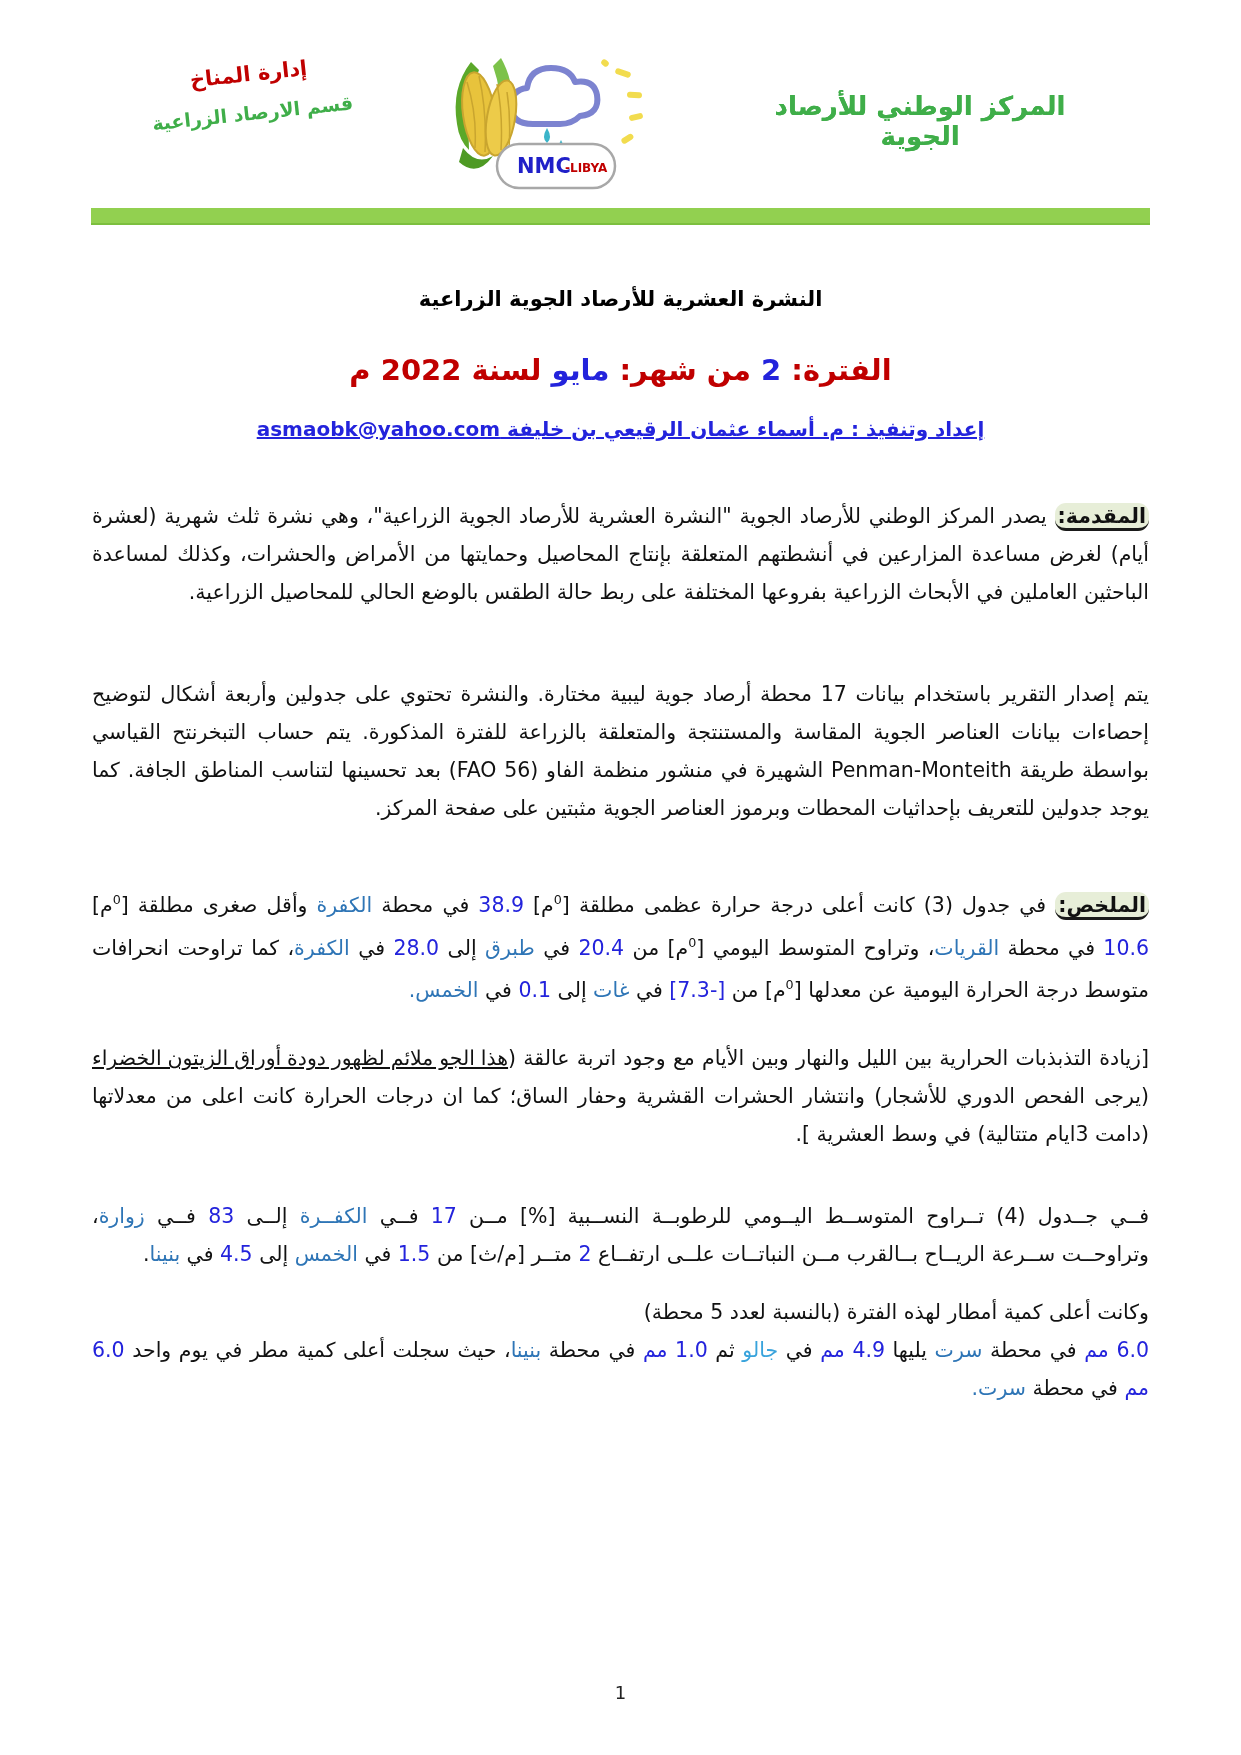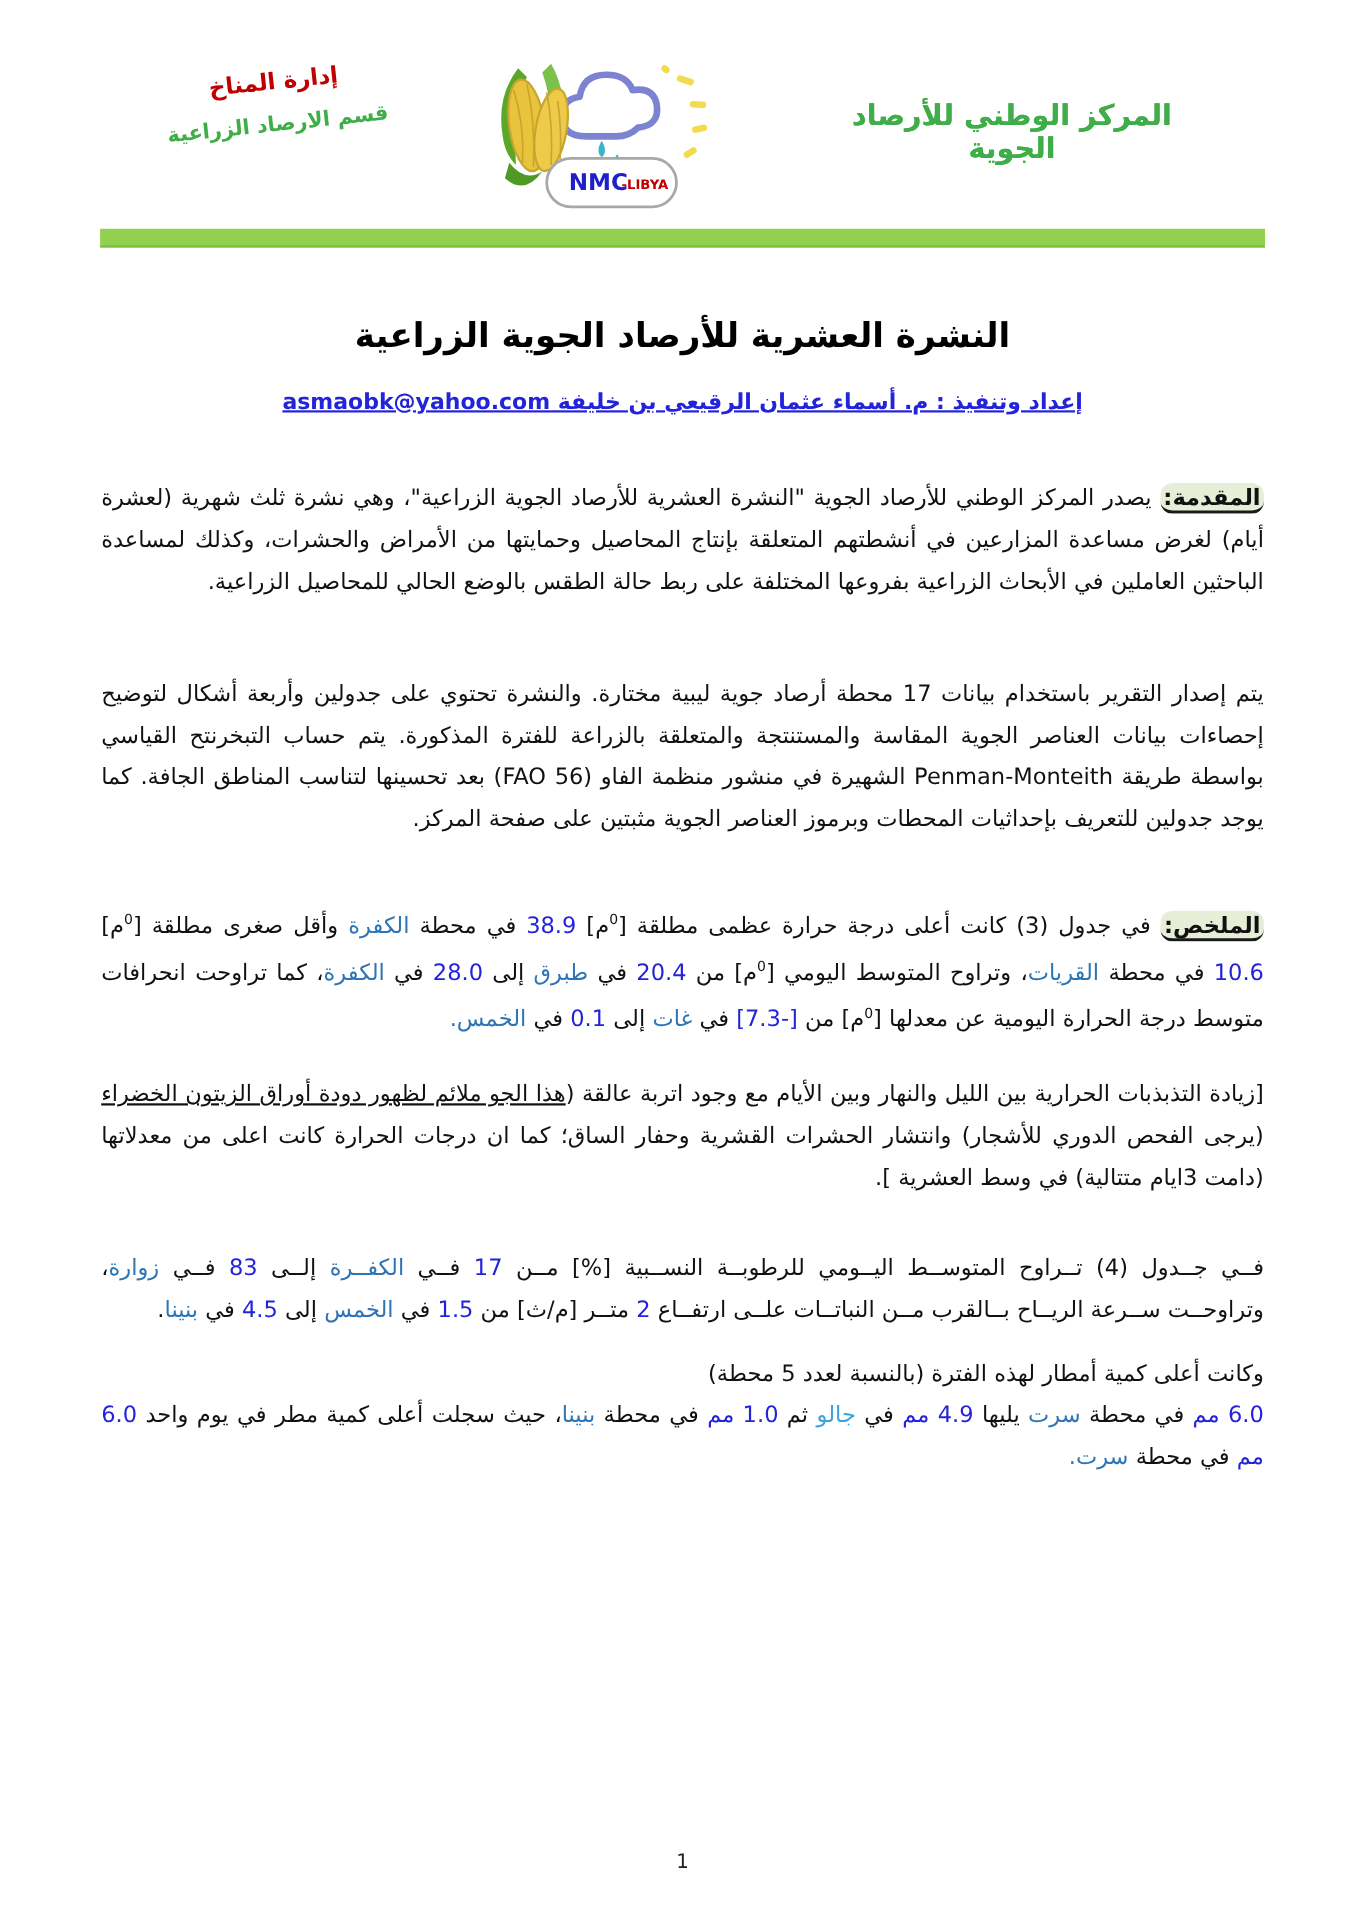--- a/index.html
+++ b/index.html
@@ -33,21 +33,21 @@
     position:absolute;left:760px;top:92px;width:320px;
     color:var(--accent_green);font-weight:bold;font-size:26px;
     text-align:center;direction:rtl;line-height:1.15;
     text-shadow:0 0 0.5px var(--accent_green);
   }
   .bar{height:15px;margin:0 91px;background:var(--bar_green);border-bottom:2px solid #7CBF3E;}
   
   .content{padding:0 92px;direction:rtl;}
   .title{
     margin:62px 0 0;text-align:center;
-    font-size:31px;font-weight:bold;color:#000;
+    font-size:21px;font-weight:bold;color:#000;
   }
   .subtitle{
     margin:42px 0 0;text-align:center;
     font-size:29px;font-weight:bold;
   }
   .byline{
     margin:30px 0 0;text-align:center;
     font-size:20px;font-weight:bold;
     color:var(--blue);text-decoration:underline;
   }
@@ -70,21 +70,21 @@
     padding:1px 3px 0;
     border-radius:11px;
   }
   .blockline{display:block;}
   .seg.red{color:var(--dark_red);}
   .seg.blue{color:var(--blue);}
   .seg.num{color:var(--blue);}
   .seg.sta{color:var(--station_blue);}
   .seg.sta2{color:var(--station_light_blue);}
   .seg.sup{vertical-align:super;font-size:0.62em;}
-  .seg.u{text-decoration:underline;}
+  .seg.u{text-decoration:underline;font-family:Liberation Serif, serif;}
   
   .pgnum{
     position:absolute;bottom:52px;left:0;width:100%;
     text-align:center;font-size:18px;color:#222;
   }
 </style>
 </head>
 <body>
 
 <div class="page">
@@ -132,20 +132,21 @@
     </div>
 
     <div class="org">المركز الوطني للأرصاد الجوية</div>
   </header>
 
   <div class="bar"></div>
 
   <main class="content">
     <h1 class="title">النشرة العشرية للأرصاد الجوية الزراعية</h1>
 
+    <h2 class="subtitle"><span class="seg red">الفترة: </span><span class="seg blue">2</span><span class="seg red"> من شهر: </span><span class="seg blue">مايو </span><span class="seg red">لسنة 2022 م</span></h2>
 
     <div class="byline">
       <span>إعداد وتنفيذ : م. أسماء عثمان الرقيعي بن خليفة </span><span class="email">asmaobk@yahoo.com</span>
     </div>
 
     <p class="para p1">
       <span class="hl">المقدمة:</span><span> يصدر المركز الوطني للأرصاد الجوية "النشرة العشرية للأرصاد الجوية الزراعية"، وهي نشرة ثلث شهرية (لعشرة أيام) لغرض مساعدة المزارعين في أنشطتهم المتعلقة بإنتاج المحاصيل وحمايتها من الأمراض والحشرات، وكذلك لمساعدة الباحثين العاملين في الأبحاث الزراعية بفروعها المختلفة على ربط حالة الطقس بالوضع الحالي للمحاصيل الزراعية.</span>
     </p>
 
     <p class="para p2">يتم إصدار التقرير باستخدام بيانات 17 محطة أرصاد جوية ليبية مختارة. والنشرة تحتوي على جدولين وأربعة أشكال لتوضيح إحصاءات بيانات العناصر الجوية المقاسة والمستنتجة والمتعلقة بالزراعة للفترة المذكورة. يتم حساب التبخرنتح القياسي بواسطة طريقة Penman-Monteith الشهيرة في منشور منظمة الفاو (FAO 56) بعد تحسينها لتناسب المناطق الجافة. كما يوجد جدولين للتعريف بإحداثيات المحطات وبرموز العناصر الجوية مثبتين على صفحة المركز.</p>

